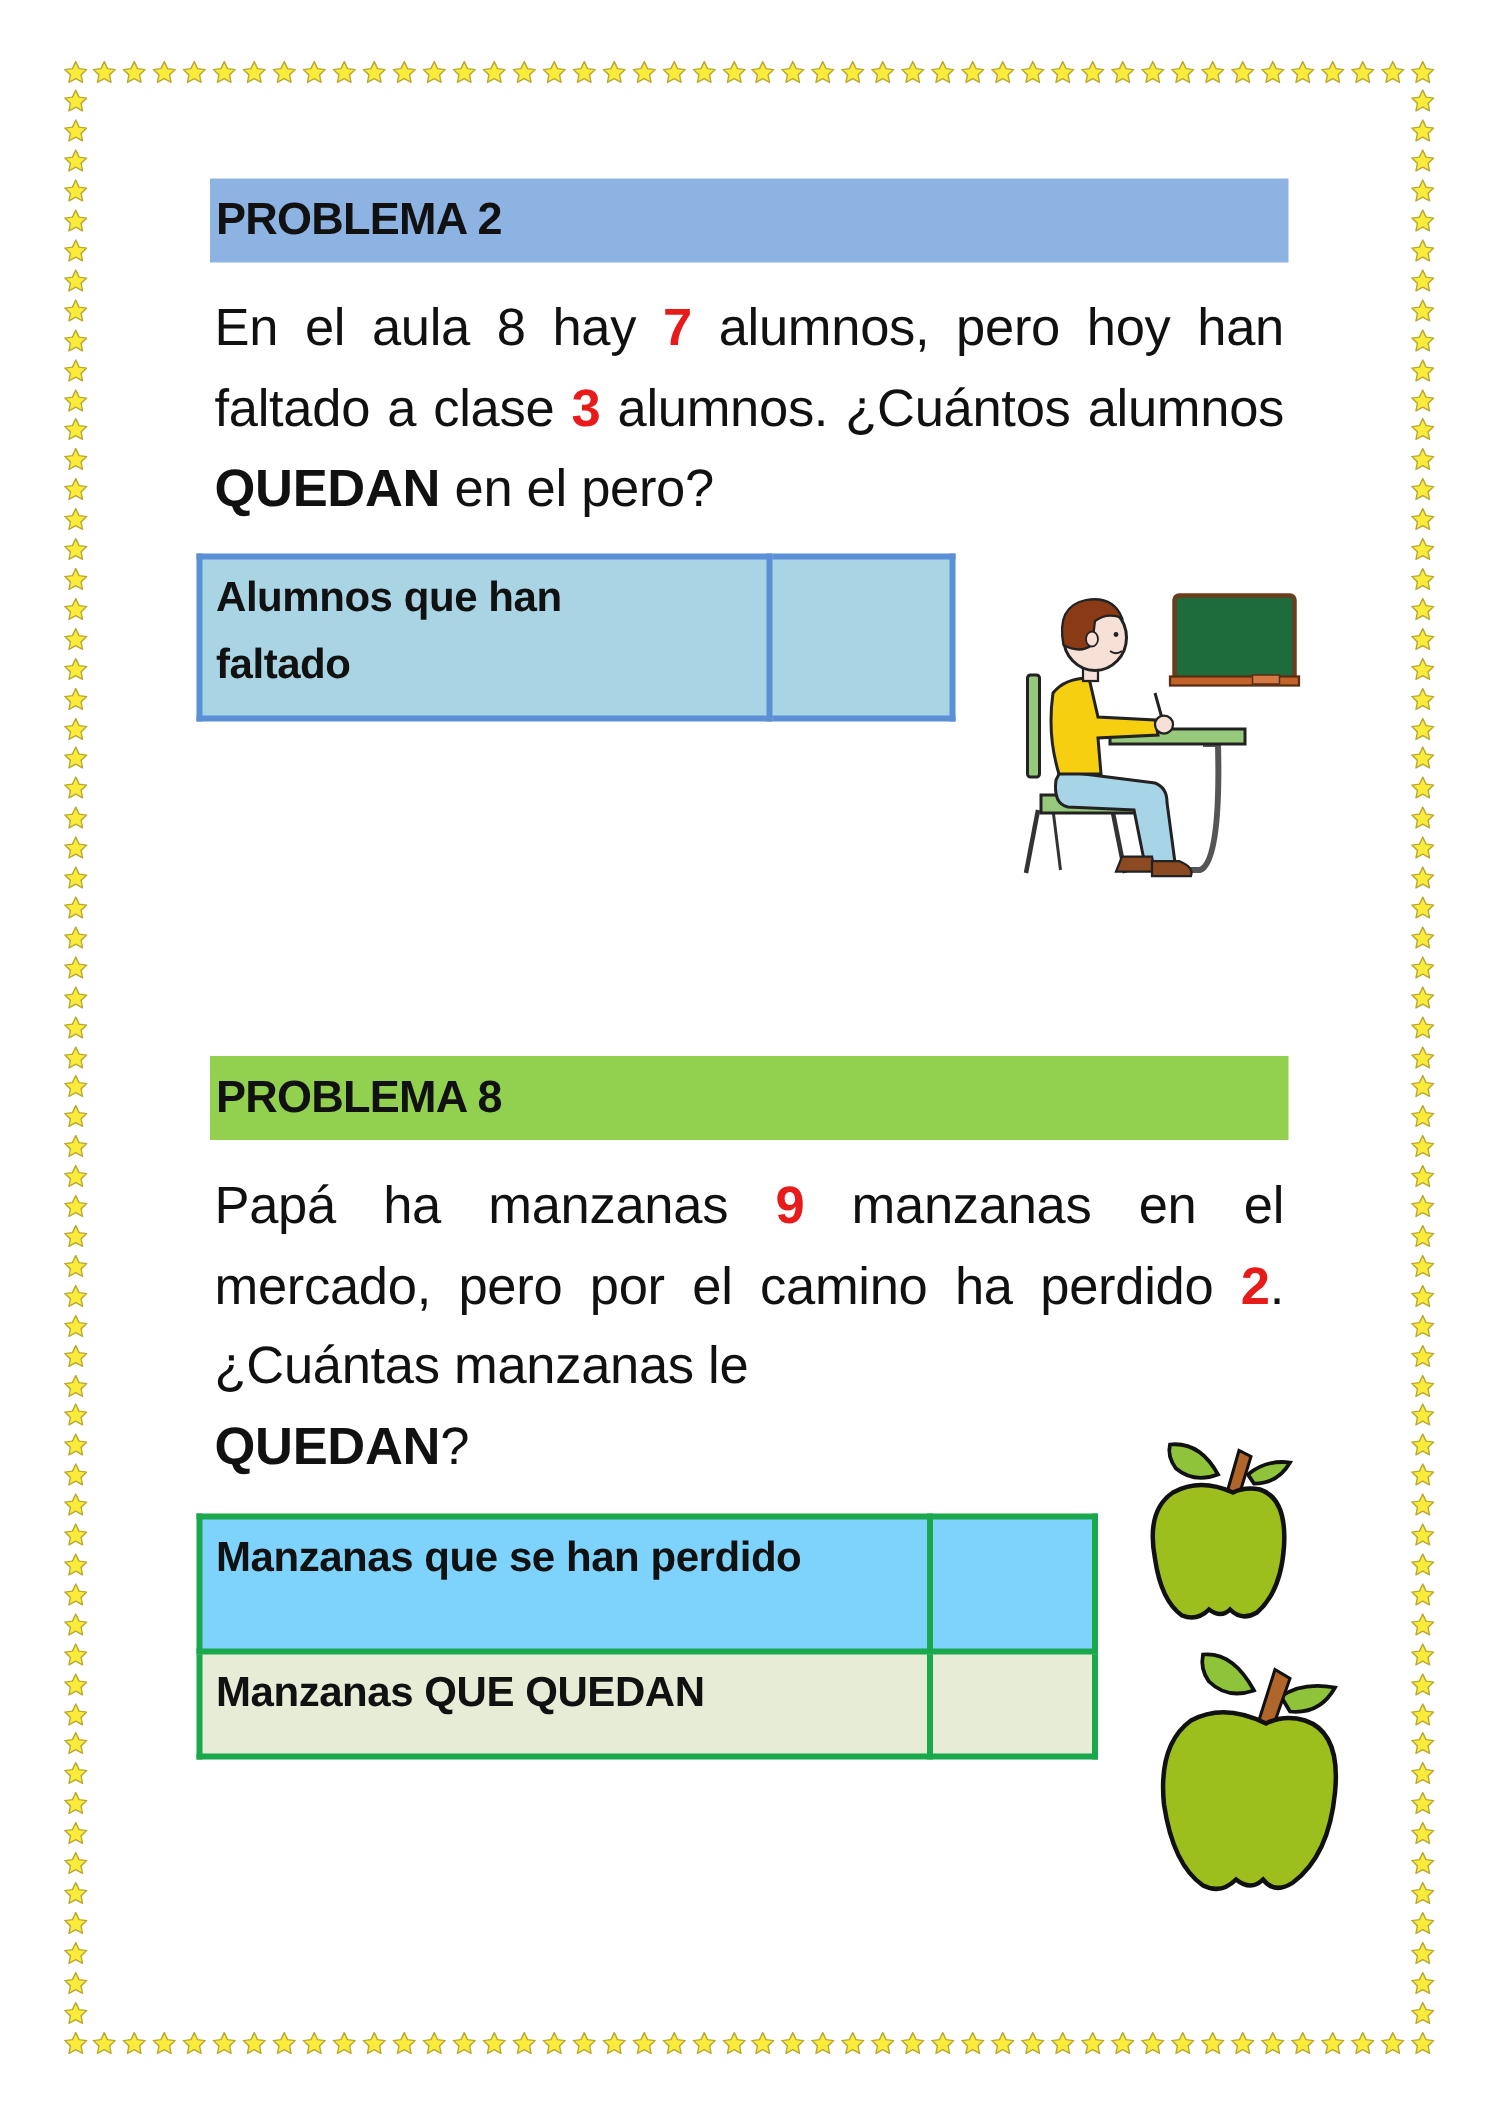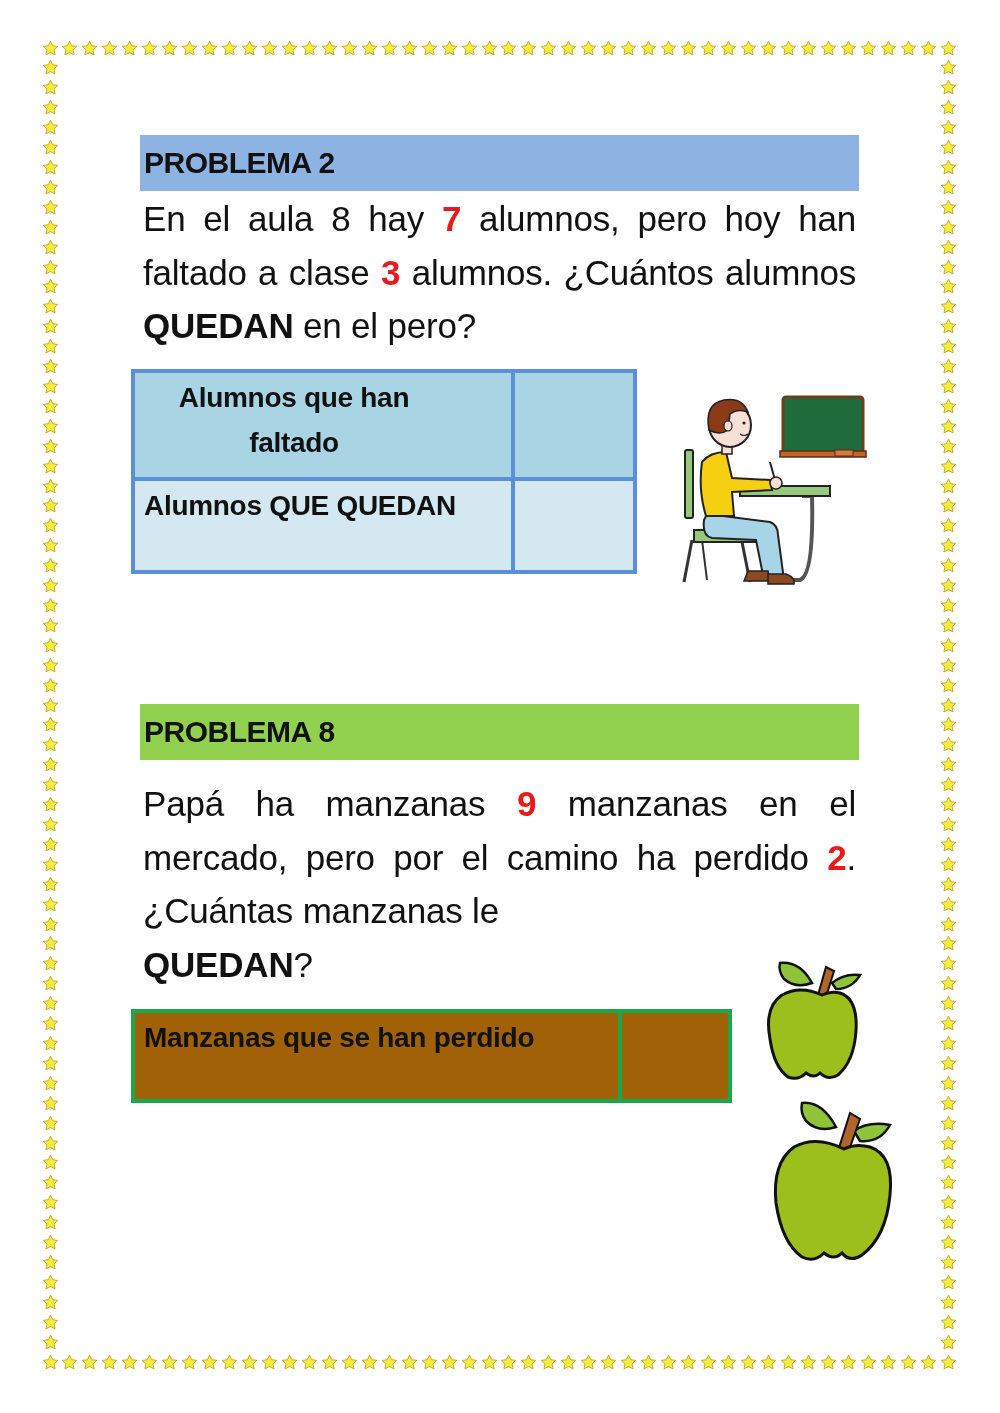--- a/index.html
+++ b/index.html
@@ -705,40 +705,36 @@
         <path d="M12 1.5l3.1 6.6 7.2.9-5.3 5 1.4 7.1L12 17.6l-6.4 3.5 1.4-7.1-5.3-5 7.2-.9z" fill="#fbec3b" stroke="#b8a832" stroke-width="1.3" stroke-linejoin="round"></path>
       </svg></div>
     <div class="star" style="left: 41.5px; top: 1333.59px;"><svg viewBox="0 0 24 24" width="17" height="17">
         <path d="M12 1.5l3.1 6.6 7.2.9-5.3 5 1.4 7.1L12 17.6l-6.4 3.5 1.4-7.1-5.3-5 7.2-.9z" fill="#fbec3b" stroke="#b8a832" stroke-width="1.3" stroke-linejoin="round"></path>
       </svg></div>
     <div class="star" style="left: 939.5px; top: 1333.59px;"><svg viewBox="0 0 24 24" width="17" height="17">
         <path d="M12 1.5l3.1 6.6 7.2.9-5.3 5 1.4 7.1L12 17.6l-6.4 3.5 1.4-7.1-5.3-5 7.2-.9z" fill="#fbec3b" stroke="#b8a832" stroke-width="1.3" stroke-linejoin="round"></path>
       </svg></div>
   </div>
 
-<div class="header-bar" style="top:135px; background:#8db3e2;">
+<div class="header-bar" style="top:119px; background:#8db3e2;">
   <span>PROBLEMA 2</span>
 </div>
 
 <div class="problem-text" style="top:192px;"><span>En el aula 8 hay </span><span class="num">7</span><span> alumnos, pero hoy han faltado a clase </span><span class="num">3</span><span> alumnos. ¿Cuántos alumnos </span><span class="bold">QUEDAN</span><span> en el pero?</span></div>
 
 <table class="worksheet blue" style="left:131px; top:369px; width:502px;">
   <colgroup>
       <col style="width:380px">
       <col style="width:122px">
     </colgroup>
   <tbody>
   <tr style="height:108px; background:#a8d4e4;">
     <td>
-          <span style="display:block; width:300px;text-align:center;">Alumnos que han faltado</span>
+          <span style="display:block; width:300px;">Alumnos que han faltado</span>
         </td>
-    <td class="answer-cell"></td>
-  </tr>
-  <tr style="height:93px; background:#d3e8f1;">
-    <td>Alumnos QUE QUEDAN</td>
     <td class="answer-cell"></td>
   </tr>
 </tbody>
   </table>
 
 <svg class="illustration" style="left:672px; top:390px;" width="200" height="200" viewBox="0 0 200 200">
 
   <rect x="111" y="7" width="80" height="57" rx="3" fill="#1e6b3c" stroke="#6b3e1e" stroke-width="3"></rect>
   <rect x="108" y="61" width="86" height="6" fill="#c2632a" stroke="#5a2d12" stroke-width="1.5"></rect>
   <rect x="163" y="60" width="18" height="6" fill="#d37a45" stroke="#5a2d12" stroke-width="1"></rect>
@@ -782,22 +778,26 @@
 </div>
 
 <div class="problem-text" style="top:777px;"><span>Papá ha manzanas </span><span class="num">9</span><span> manzanas en el mercado, pero por el camino ha perdido </span><span class="num">2</span><span>. ¿Cuántas manzanas le </span><br><span class="bold">QUEDAN</span><span>?</span></div>
 
 <table class="worksheet green" style="left:131px; top:1009px; width:597px;">
   <colgroup>
       <col style="width:487px">
       <col style="width:110px">
     </colgroup>
   <tbody>
-  <tr style="height:90px; background:#a16207;">
+  <tr style="height:90px; background:#7dd3fc;">
     <td>Manzanas que se han perdido</td>
+    <td class="answer-cell"></td>
+  </tr>
+  <tr style="height:70px; background:#e6ecd5;">
+    <td>Manzanas QUE QUEDAN</td>
     <td class="answer-cell"></td>
   </tr>
 </tbody>
   </table>
 
 <svg class="illustration" style="left:760px; top:955px;" width="140" height="315" viewBox="0 0 140 315">
 
   <g>
     <path d="M20 8 Q40 6 52 28 Q36 34 24 24 Q18 16 20 8 Z" fill="#8fc43a" stroke="#111" stroke-width="2.5"></path>
     <path d="M72 28 Q84 18 100 20 Q92 34 76 34 Z" fill="#8fc43a" stroke="#111" stroke-width="2.5"></path>

